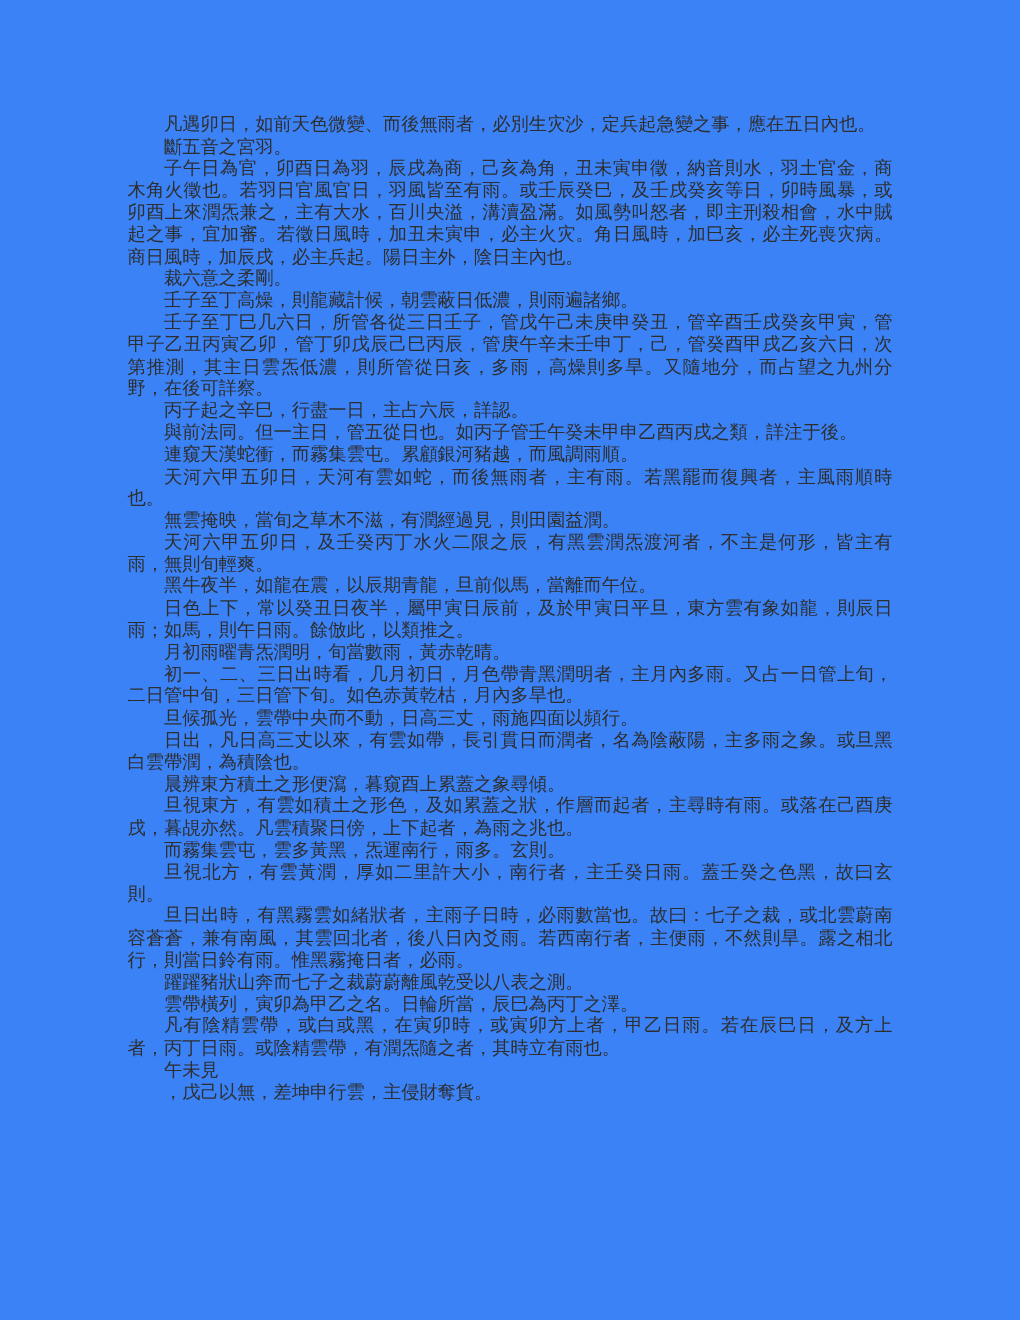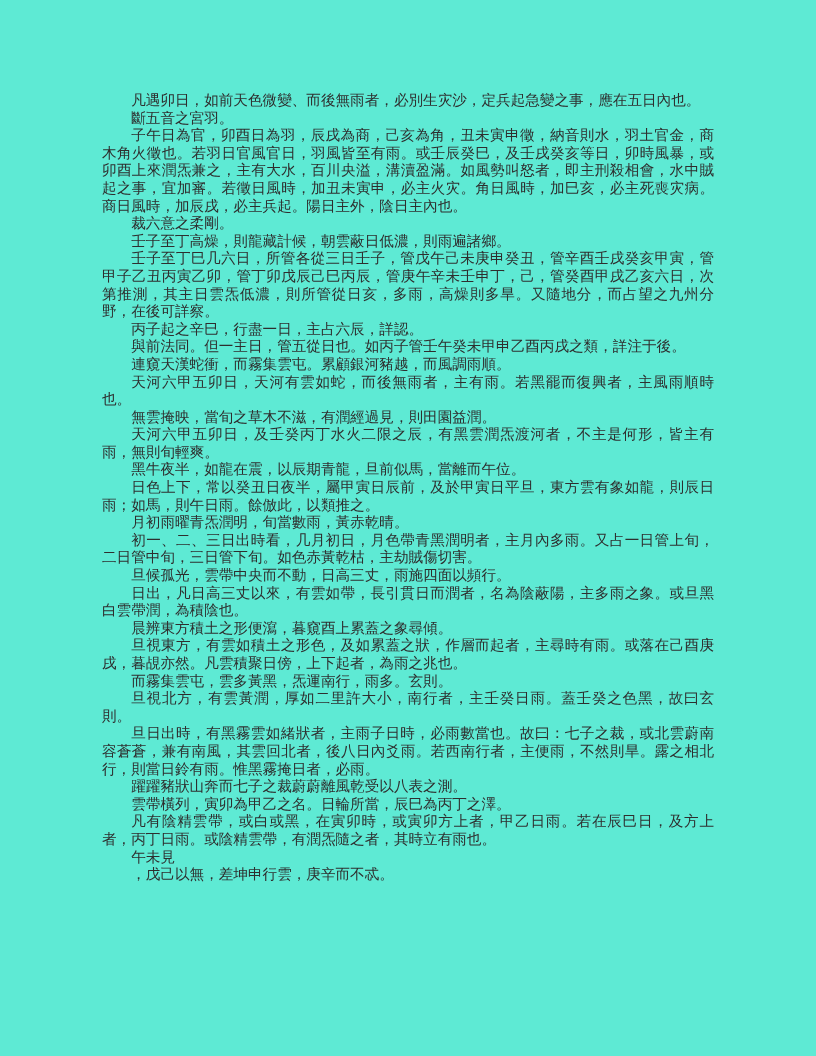--- a/index.html
+++ b/index.html
@@ -4,21 +4,21 @@
 <style>
   html, body {
     margin: 0;
     padding: 0;
     background: #ffffff;
   }
   .page {
     position: relative;
     width: 816px;
     height: 1056px;
-    background: #5eead4;
+    background: #3b82f6;
     box-sizing: border-box;
     padding: 92px 102px 16px 102px;
     overflow: hidden;
   }
   .doc-body p {
     margin: 0;
     padding: 0;
     font-family: "Liberation Serif", "DejaVu Serif", serif;
     font-size: 14.6px;
     line-height: 17.6px;
@@ -42,27 +42,27 @@
     <p>壬子至丁巳几六日，所管各從三日壬子，管戊午己未庚申癸丑，管辛酉壬戌癸亥甲寅，管甲子乙丑丙寅乙卯，管丁卯戊辰己巳丙辰，管庚午辛未壬申丁，己，管癸酉甲戌乙亥六日，次第推測，其主日雲炁低濃，則所管從日亥，多雨，高燥則多旱。又隨地分，而占望之九州分野，在後可詳察。</p>
     <p>丙子起之辛巳，行盡一日，主占六辰，詳認。</p>
     <p>與前法同。但一主日，管五從日也。如丙子管壬午癸未甲申乙酉丙戌之類，詳注于後。</p>
     <p>連窺天漢蛇衝，而霧集雲屯。累顧銀河豬越，而風調雨順。</p>
     <p>天河六甲五卯日，天河有雲如蛇，而後無雨者，主有雨。若黑罷而復興者，主風雨順時也。</p>
     <p>無雲掩映，當旬之草木不滋，有潤經過見，則田園益潤。</p>
     <p>天河六甲五卯日，及壬癸丙丁水火二限之辰，有黑雲潤炁渡河者，不主是何形，皆主有雨，無則旬輕爽。</p>
     <p>黑牛夜半，如龍在震，以辰期青龍，旦前似馬，當離而午位。</p>
     <p>日色上下，常以癸丑日夜半，屬甲寅日辰前，及於甲寅日平旦，東方雲有象如龍，則辰日雨；如馬，則午日雨。餘倣此，以類推之。</p>
     <p>月初雨曜青炁潤明，旬當數雨，黃赤乾晴。</p>
-    <p>初一、二、三日出時看，几月初日，月色帶青黑潤明者，主月內多雨。又占一日管上旬，二日管中旬，三日管下旬。如色赤黃乾枯，主劫賊傷切害。</p>
+    <p>初一、二、三日出時看，几月初日，月色帶青黑潤明者，主月內多雨。又占一日管上旬，二日管中旬，三日管下旬。如色赤黃乾枯，月內多旱也。</p>
     <p>旦候孤光，雲帶中央而不動，日高三丈，雨施四面以頻行。</p>
     <p>日出，凡日高三丈以來，有雲如帶，長引貫日而潤者，名為陰蔽陽，主多雨之象。或旦黑白雲帶潤，為積陰也。</p>
     <p>晨辨東方積土之形便瀉，暮窺酉上累蓋之象尋傾。</p>
     <p>旦視東方，有雲如積土之形色，及如累蓋之狀，作層而起者，主尋時有雨。或落在己酉庚戌，暮覘亦然。凡雲積聚日傍，上下起者，為雨之兆也。</p>
     <p>而霧集雲屯，雲多黃黑，炁運南行，雨多。玄則。</p>
     <p>旦視北方，有雲黃潤，厚如二里許大小，南行者，主壬癸日雨。蓋壬癸之色黑，故曰玄則。</p>
     <p>旦日出時，有黑霧雲如緒狀者，主雨子日時，必雨數當也。故曰：七子之裁，或北雲蔚南容蒼蒼，兼有南風，其雲回北者，後八日內爻雨。若西南行者，主便雨，不然則旱。露之相北行，則當日鈴有雨。惟黑霧掩日者，必雨。</p>
     <p>躍躍豬狀山奔而七子之裁蔚蔚離風乾受以八表之測。</p>
     <p>雲帶橫列，寅卯為甲乙之名。日輪所當，辰巳為丙丁之澤。</p>
     <p>凡有陰精雲帶，或白或黑，在寅卯時，或寅卯方上者，甲乙日雨。若在辰巳日，及方上者，丙丁日雨。或陰精雲帶，有潤炁隨之者，其時立有雨也。</p>
     <p>午未見</p>
-    <p>，戊己以無，差坤申行雲，庚辛而不忒。</p>
+    <p>，戊己以無，差坤申行雲，主侵財奪貨。</p>
   </div>
 </div>
 
 </body></html>

